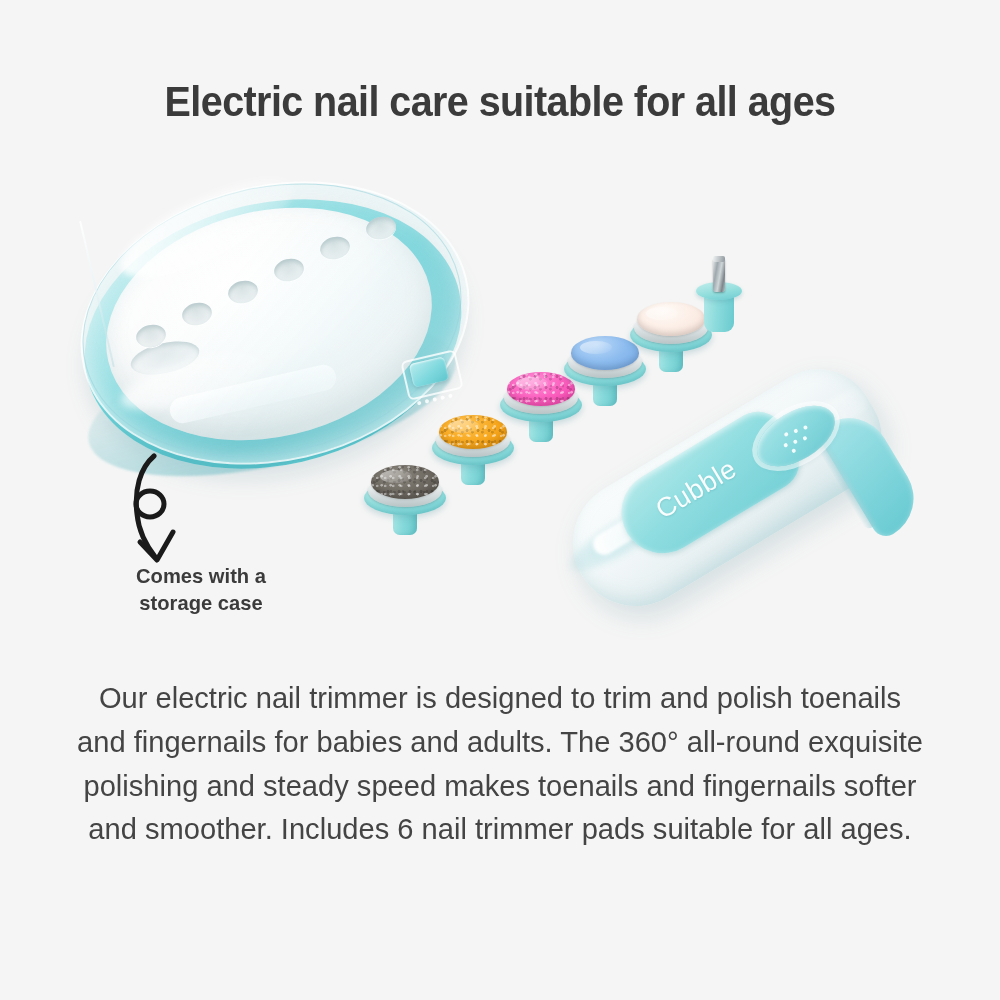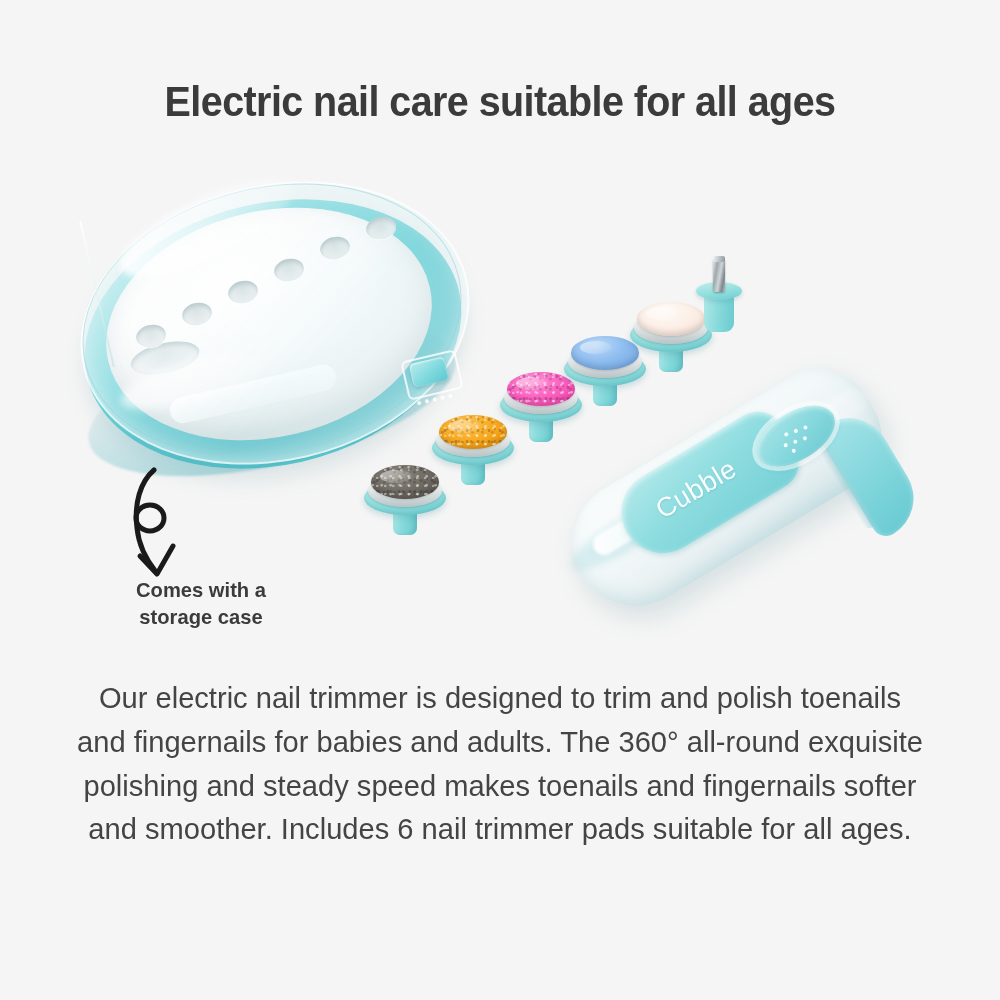--- a/index.html
+++ b/index.html
@@ -292,21 +292,21 @@
   }
   .handle-tipshadow{
     position:absolute;left:14px;top:150px;width:120px;height:34px;
     border-radius:50%;
     background:radial-gradient(ellipse at 50% 50%, rgba(120,200,208,0.45), rgba(120,200,208,0));
     transform:rotate(-31deg);
     filter:blur(3px);
   }
 
   
-  .callout{position:absolute;left:86px;top:304px;width:260px;height:180px;}
+  .callout{position:absolute;left:86px;top:290px;width:260px;height:180px;}
   .callout-arrow{position:absolute;left:24px;top:0;}
   .callout-label{
     position:absolute;left:0px;top:112px;width:230px;
     text-align:center;
     font-size:21px;font-weight:bold;color:#3b3b3b;
     line-height:1.30;
     transform:scaleX(0.96);
   }
 
   

